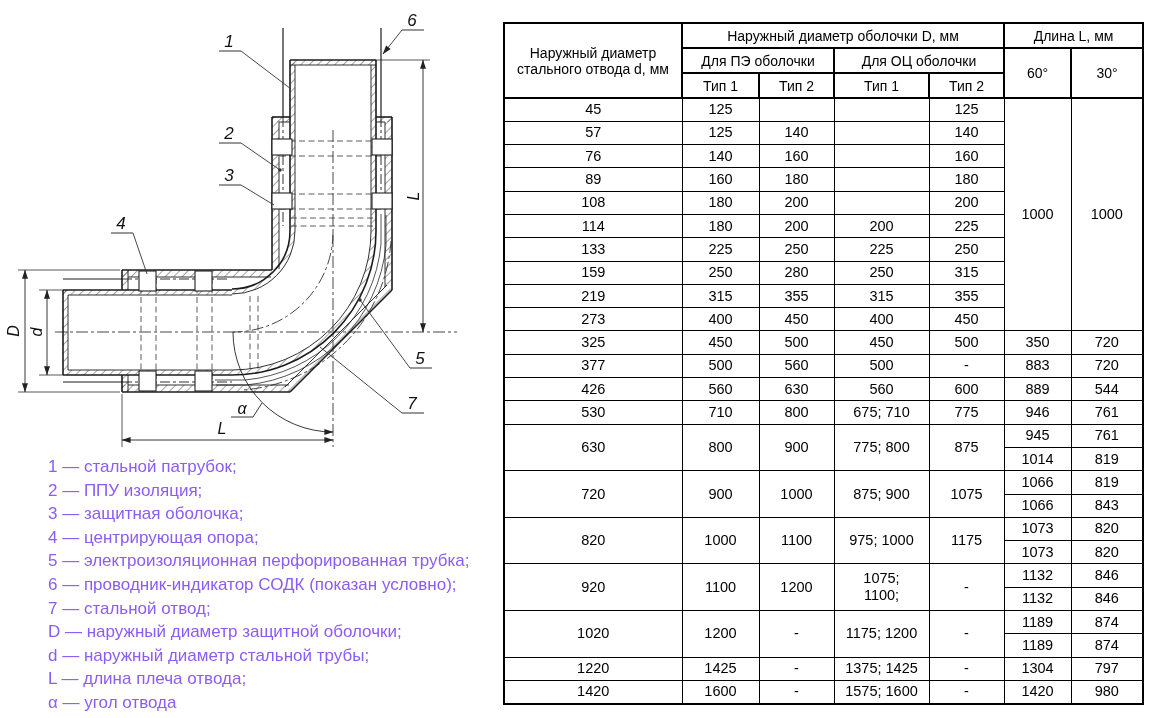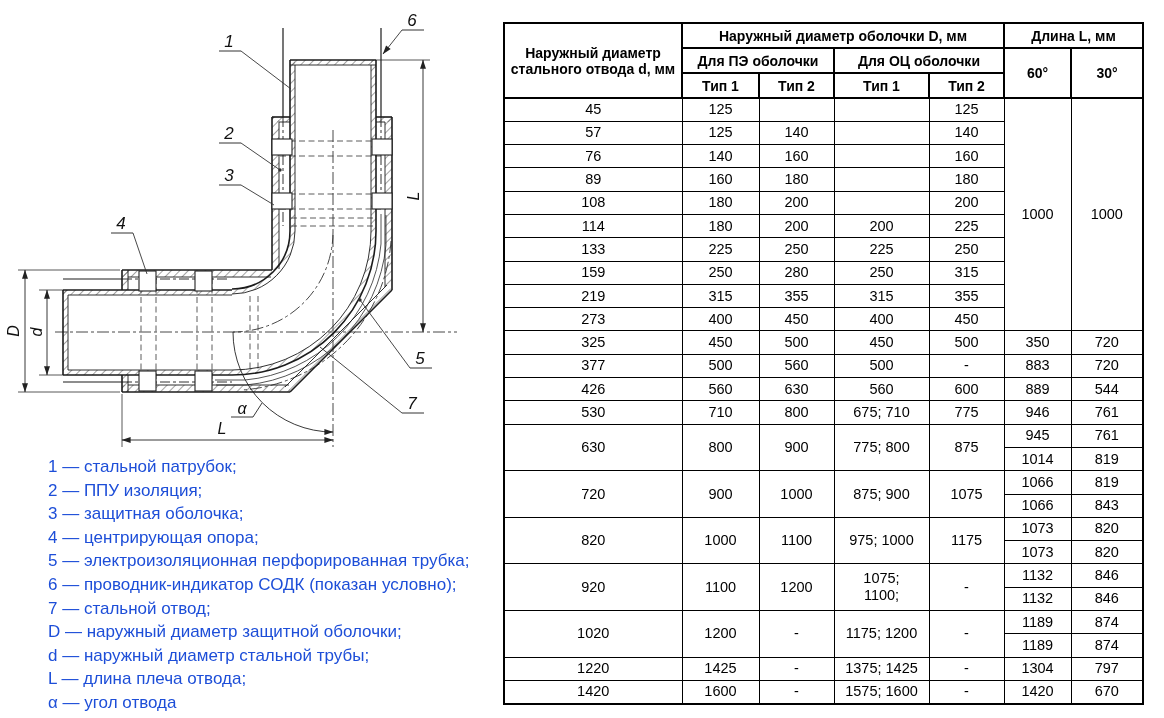--- a/index.html
+++ b/index.html
@@ -1,27 +1,27 @@
 <!DOCTYPE html>
 <html><head>
 <meta charset="utf-8">
 <style>
   html,body{margin:0;padding:0;background:#fff;}
   .stage{position:relative;width:1164px;height:718px;background:#fff;overflow:hidden;
          font-family:"Liberation Sans",sans-serif;color:#000;}
   
   .diagram-svg{position:absolute;left:0;top:0;}
-  .legend{position:absolute;left:48px;top:455px;font-size:17px;line-height:23.6px;color:#1d4ed8;}
+  .legend{position:absolute;left:48px;top:455px;font-size:17px;line-height:23.6px;color:#8b5cf6;}
   .legend .lg-line{white-space:nowrap;}
   
   table.spec{position:absolute;left:503px;top:22px;width:639px;border-collapse:collapse;
              table-layout:fixed;border:2px solid #000;}
   table.spec th,table.spec td{border:1px solid #000;text-align:center;vertical-align:middle;
              padding:0 2px;overflow:hidden;}
-  table.spec thead th{font-weight:bold;font-size:14px;line-height:16px;border-width:2px;}
+  table.spec thead th{font-weight:normal;font-size:14px;line-height:16px;border-width:2px;}
   table.spec td{font-size:14.5px;white-space:pre-line;line-height:17px;}
   tr.hrow{height:25px;}
   tbody tr{height:23.3px;}
 </style>
 </head>
 <body>
 
 <div class="stage">
 
   <svg class="diagram-svg" width="500" height="460" viewBox="0 0 500 460">
@@ -445,18 +445,18 @@
           <td>1304</td>
           <td>797</td>
         </tr>
         <tr>
           <td>1420</td>
           <td>1600</td>
           <td>-</td>
           <td>1575; 1600</td>
           <td>-</td>
           <td>1420</td>
-          <td>670</td>
+          <td>980</td>
         </tr>
       </tbody>
   </table>
 
 </div>
 
 </body></html>

